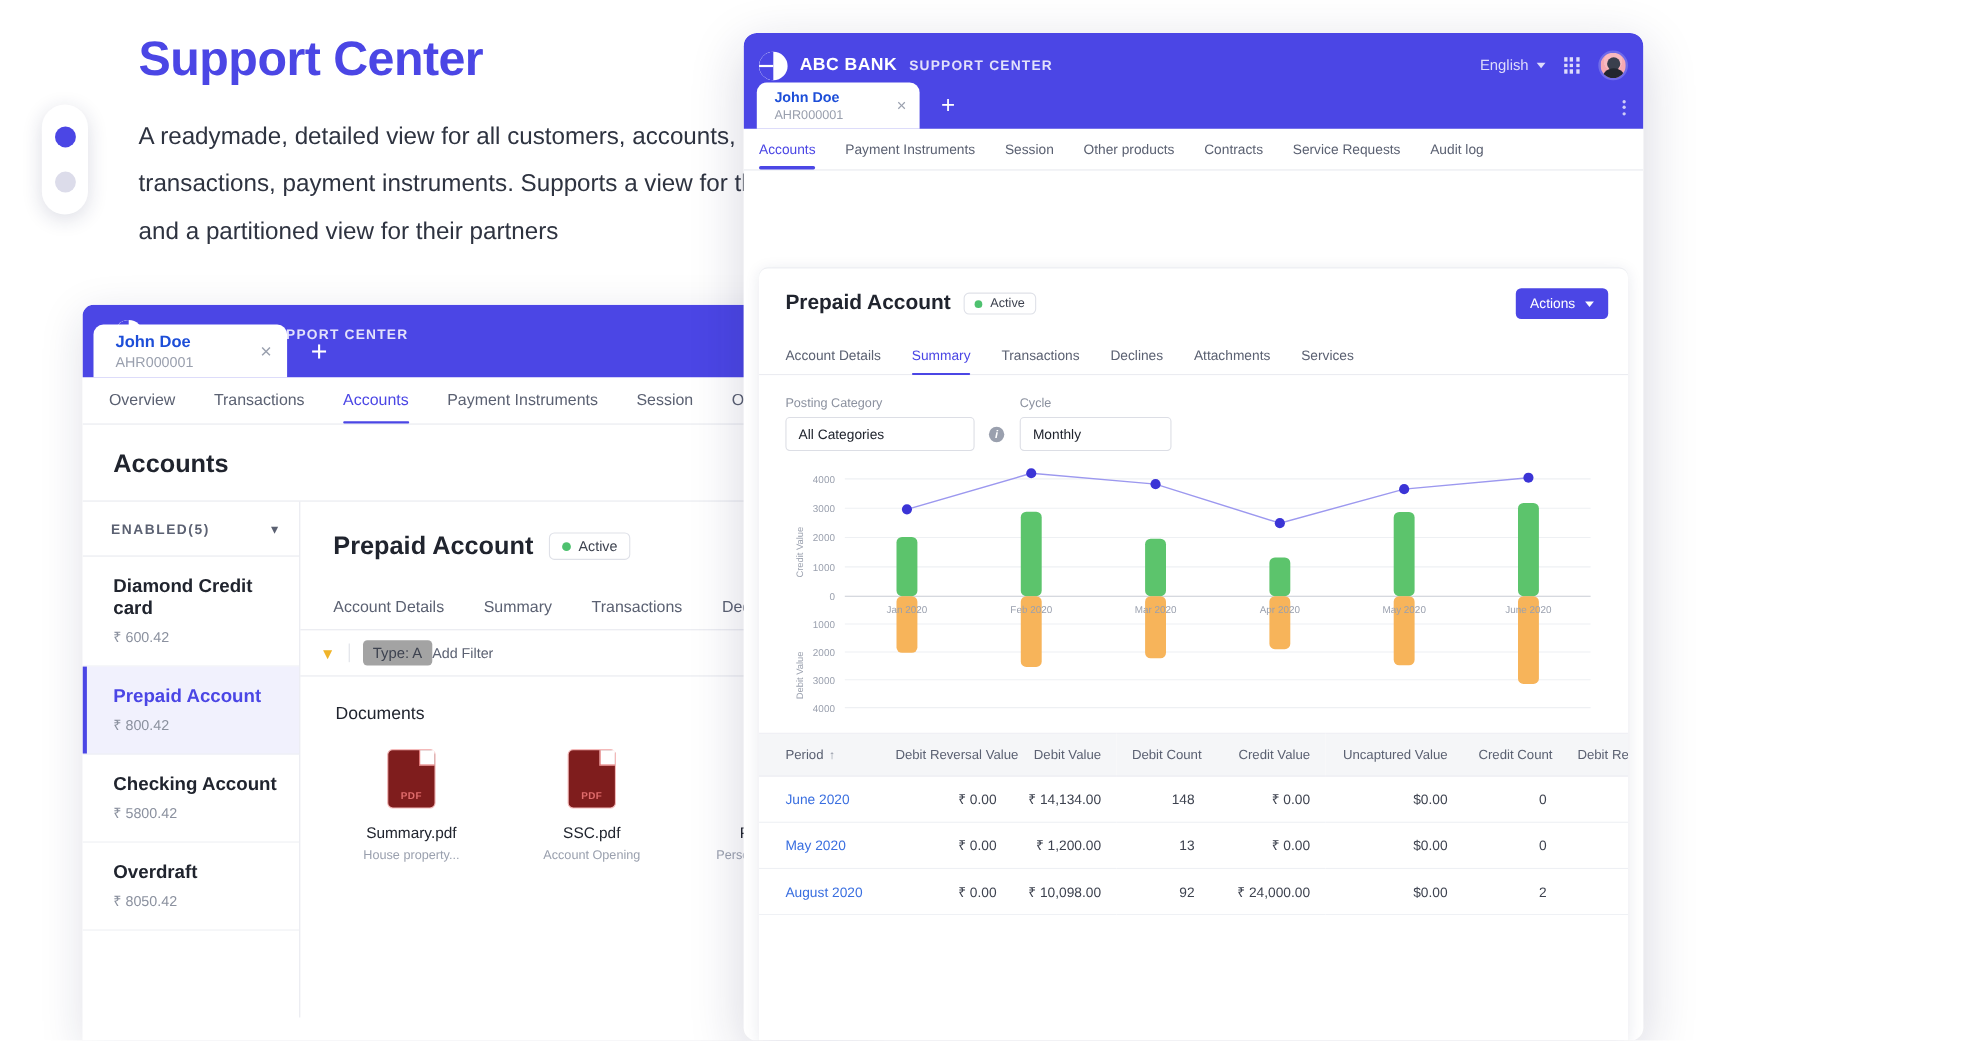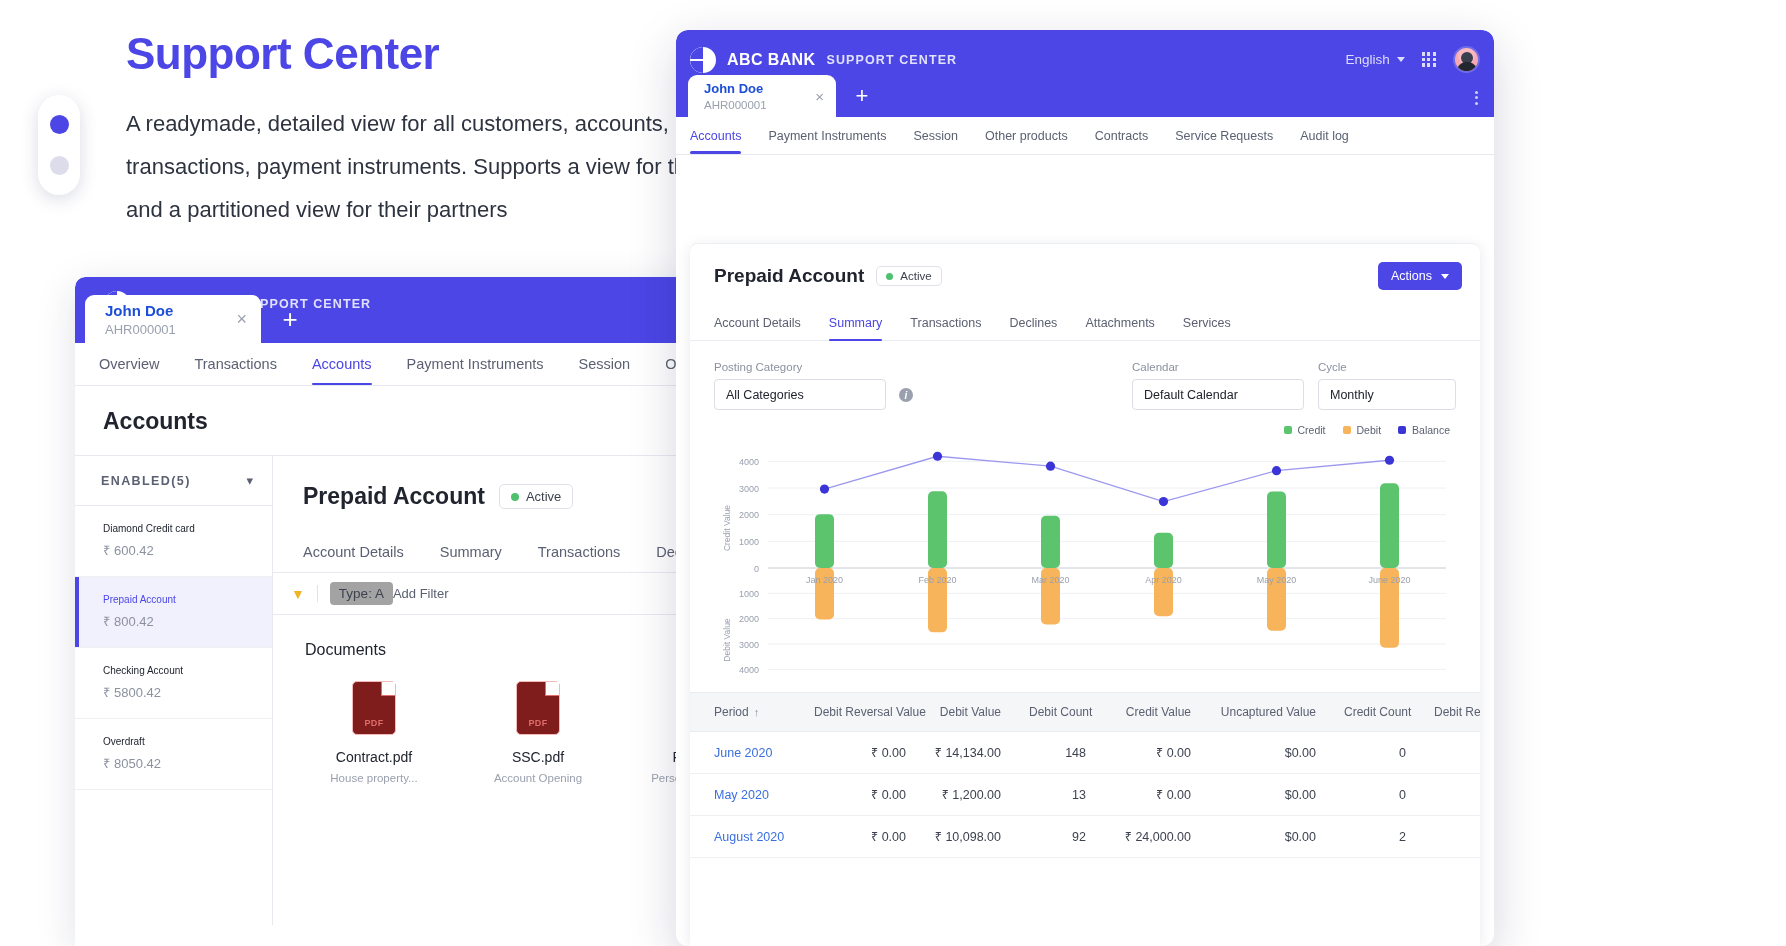--- a/index.html
+++ b/index.html
@@ -98,21 +98,21 @@
     display: flex; align-items: center; justify-content: space-between;
     padding: 17px 19px 17px 26px; border-bottom: 1px solid #e8e9ef;
   }
   .enabled-lbl { font-size: 12.5px; letter-spacing: 1.4px; color: #5b6172; font-weight: 600; }
   .chev { color: #5b6172; font-size: 13px; }
   .acct-item { padding: 17px 20px 17px 28px; border-bottom: 1px solid #eef0f4; position: relative; }
   .acct-item.sel { background: #f1f1fd; }
   .acct-item.sel::before {
     content: ""; position: absolute; left: 0; top: 0; bottom: 0; width: 4px; background: #4B46E5;
   }
-  .acct-name { font-size: 10px; color: #20242e; font-weight: 400; }
+  .acct-name { font-size: 17px; color: #20242e; font-weight: 700; }
   .acct-item.sel .acct-name { color: #4B46E5; }
   .acct-bal { font-size: 13px; color: #8b919f; margin-top: 7px; }
 
   .acct-detail { flex: 1; min-width: 0; }
   .det-head { display: flex; align-items: center; gap: 14px; padding: 27px 0 22px 30px; }
   .det-title { font-size: 23px; font-weight: 700; color: #20242e; }
   .chip {
     display: inline-flex; align-items: center; gap: 7px; border: 1px solid #dfe1e8;
     border-radius: 5px; padding: 4px 11px; font-size: 13px; color: #3d424f; background: #fff;
   }
@@ -323,21 +323,21 @@
         <div class="filterbar">
           <span class="funnel">▼</span>
           <span class="vdiv"></span>
           <span class="type-pill">Type: A</span>
           <span class="add-filter">Add Filter</span>
         </div>
         <div class="docs-h">Documents</div>
         <div class="filerow">
           <div class="file">
             <div class="ficon pdf">PDF</div>
-            <div class="fname">Contract.pdf</div>
+            <div class="fname">Summary.pdf</div>
             <div class="fsub">House property...</div>
           </div>
           <div class="file">
             <div class="ficon pdf">PDF</div>
             <div class="fname">SSC.pdf</div>
             <div class="fsub">Account Opening</div>
           </div>
           <div class="file">
             <div class="ficon jpg">JPG</div>
             <div class="fname">Photo.jpg</div>
@@ -424,44 +424,26 @@
         <span class="navitem">Attachments</span>
         <span class="navitem">Services</span>
       </div>
 
       <div class="filters">
         <div class="fgroup" style="width:172px">
           <span class="flabel">Posting Category</span>
           <span class="fselect">All Categories</span>
         </div>
         <span class="info-i">i</span>
-        <div class="fgroup" style="width:172px; margin-left:auto">
-          <span class="flabel">Calendar</span>
-          <span class="fselect">Default Calendar</span>
-        </div>
         <div class="fgroup" style="width:138px; margin-left:14px">
           <span class="flabel">Cycle</span>
           <span class="fselect">Monthly</span>
         </div>
       </div>
 
-      <div class="legend">
-        <span class="lg">
-          <i style="background:#5cc46c"></i>
-            <span>Credit</span>
-        </span>
-        <span class="lg">
-          <i style="background:#f7b45a"></i>
-            <span>Debit</span>
-        </span>
-        <span class="lg">
-          <i style="background:#3b34d6"></i>
-            <span>Balance</span>
-        </span>
-      </div>
 
       <div class="chart-wrap">
         <svg id="chart-svg" width="750" height="250" viewBox="0 0 750 250">
             <line x1="58" x2="736" y1="128" y2="128" stroke="#c9ccd4" stroke-width="1"></line>
             <text x="49" y="131.5" text-anchor="end" font-size="9" fill="#9aa0ae" font-family="Liberation Sans, sans-serif">0</text>
             <line x1="58" x2="736" y1="101.33333333333334" y2="101.33333333333334" stroke="#eef0f3" stroke-width="1"></line>
             <text x="49" y="104.83333333333334" text-anchor="end" font-size="9" fill="#9aa0ae" font-family="Liberation Sans, sans-serif">1000</text>
             <line x1="58" x2="736" y1="74.66666666666667" y2="74.66666666666667" stroke="#eef0f3" stroke-width="1"></line>
             <text x="49" y="78.16666666666667" text-anchor="end" font-size="9" fill="#9aa0ae" font-family="Liberation Sans, sans-serif">2000</text>
             <line x1="58" x2="736" y1="48" y2="48" stroke="#eef0f3" stroke-width="1"></line>

